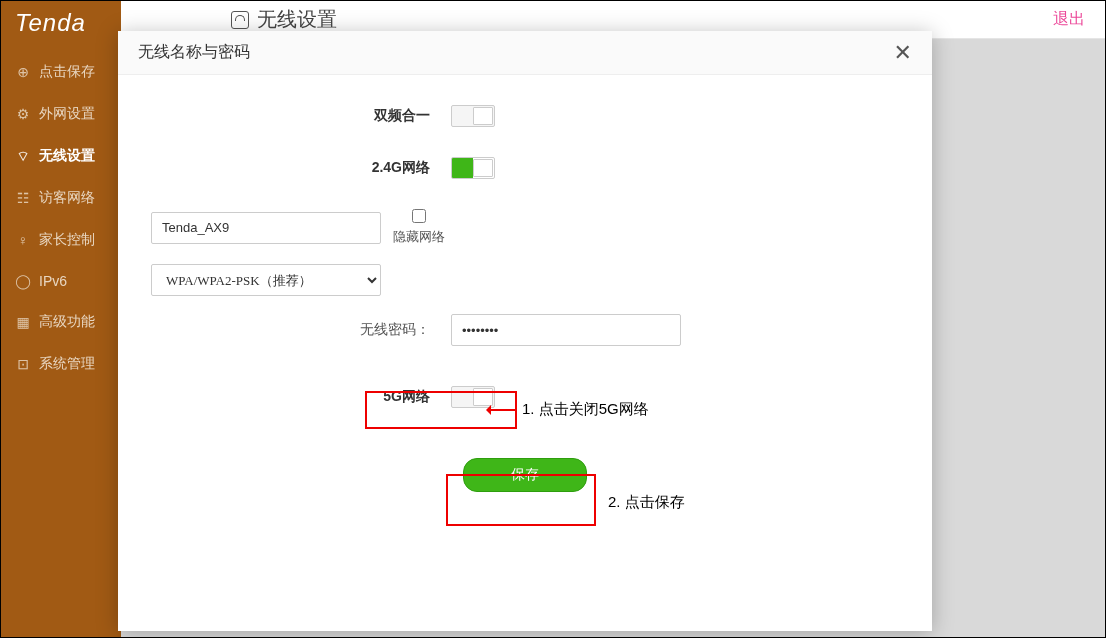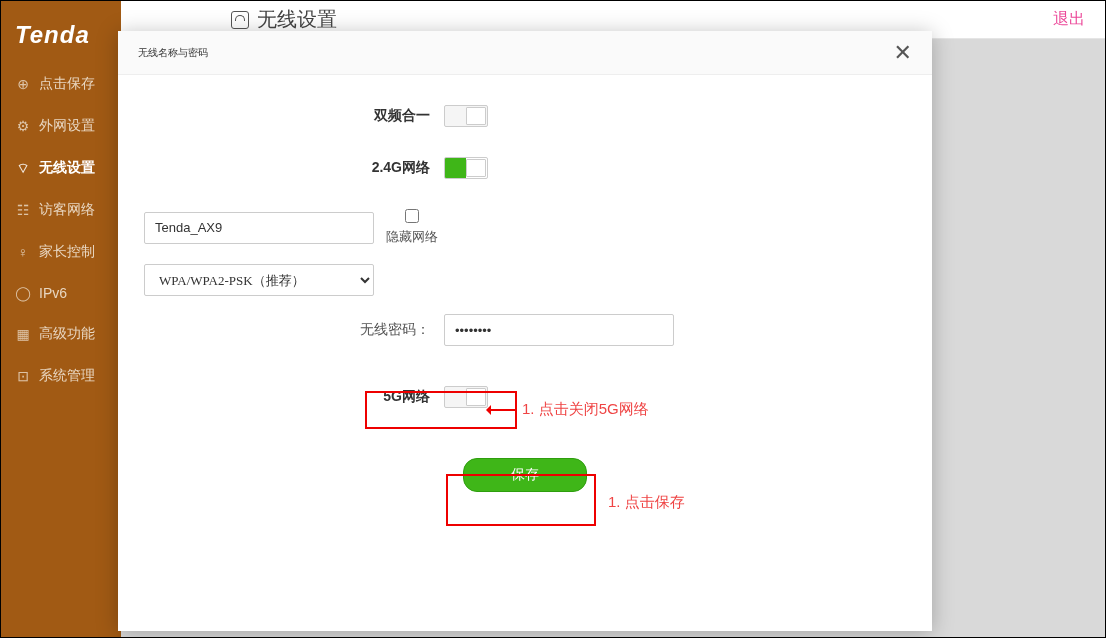--- a/index.html
+++ b/index.html
@@ -17,25 +17,24 @@
   .sidebar {
     position: absolute;
     left: 0; top: 0;
     width: 120px; height: 100%;
     background: #a15a14;
     color: #fff;
   }
   .logo {
     color: #fff;
     font-size: 24px;
-    font-weight: bold;
+    font-weight: normal;
     font-style: italic;
     padding: 8px 10px 14px 14px;
     letter-spacing: 1px;
-    margin-top: 12px;
   }
   .nav-item {
     display: flex;
     align-items: center;
     gap: 8px;
     padding: 12px 14px;
     font-size: 14px;
     color: #e8d6c0;
     cursor: pointer;
   }
@@ -109,21 +108,21 @@
     z-index: 10;
   }
   .modal-header {
     height: 44px;
     display: flex;
     align-items: center;
     padding: 0 20px;
     background: #fafafa;
     border-bottom: 1px solid #eee;
   }
-  .modal-title { font-size: 10px; color: #333; text-align: right; }
+  .modal-title { font-size: 16px; color: #333; text-align: right; }
   .modal-close {
     margin-left: auto;
     font-size: 22px;
     color: #555;
     cursor: pointer;
     font-weight: 300;
   }
   .modal-body {
     padding: 30px 26px;
     position: relative;
@@ -138,20 +137,21 @@
     text-align: right;
     padding-right: 14px;
     color: #555;
     font-size: 14px;
   }
   .form-label.bold { font-weight: bold; color: #333; }
   .form-control-wrap {
     display: flex;
     align-items: center;
     gap: 12px;
+    margin-left: 7px;
   }
   .toggle {
     width: 44px; height: 22px;
     border: 1px solid #ccc;
     border-radius: 2px;
     position: relative;
     background: #f5f5f5;
     cursor: pointer;
   }
   .toggle .knob {
@@ -190,21 +190,21 @@
     flex-direction: column;
   }
   .checkbox-wrap input { width: 14px; height: 14px; }
   .highlight-box {
     border: 2px solid #e00;
     position: absolute;
     pointer-events: none;
   }
   .hint-text {
     position: absolute;
-    color: #ef4444;
+    color: #000000;
     font-size: 15px;
     white-space: nowrap;
   }
   .arrow-line {
     position: absolute;
     height: 2px;
     background: #e00;
   }
   .arrow-line::before {
     content: '';
@@ -342,16 +342,16 @@
 
     <div class="highlight-box" style="left:247px; top:316px; width:152px; height:38px;"></div>
     <div class="arrow-line" style="left:369px; top:334px; width:28px;"></div>
     <div class="hint-text" style="left:404px; top:325px;">1. 点击关闭5G网络</div>
 
     <div class="btn-row">
       <button class="save-btn">保存</button>
     </div>
 
     <div class="highlight-box" style="left:328px; top:399px; width:150px; height:52px;"></div>
-    <div class="hint-text" style="left:490px; top:418px;">1. 点击保存</div>
+    <div class="hint-text" style="left:490px; top:418px;">2. 点击保存</div>
 
   </div>
 </div>
 
 </body></html>

